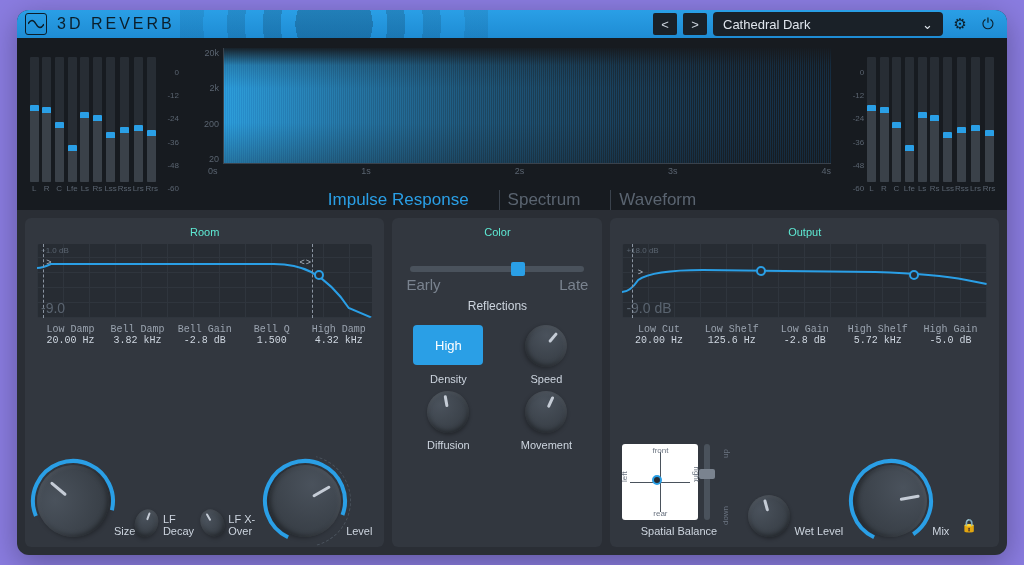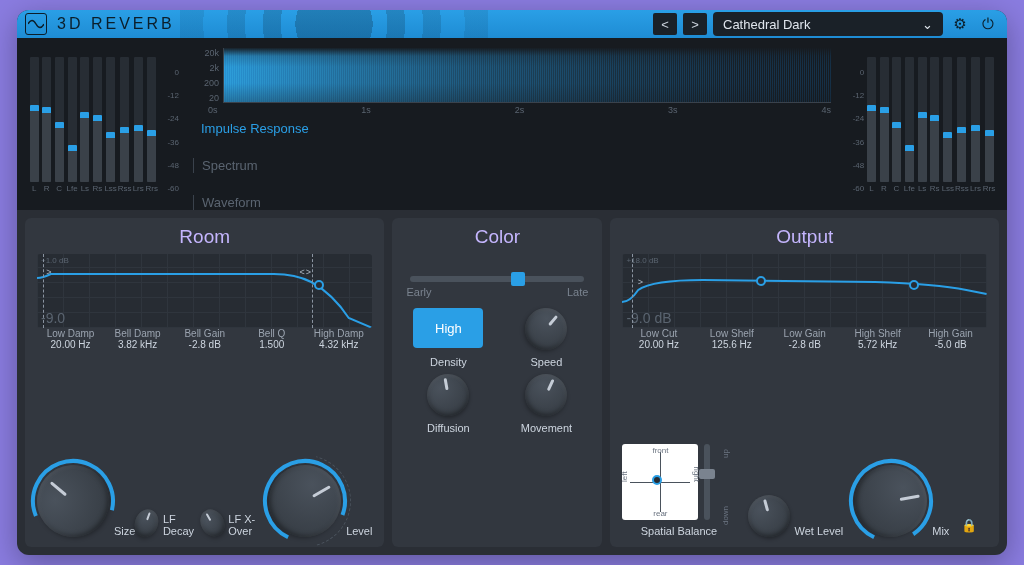--- a/index.html
+++ b/index.html
@@ -71,45 +71,45 @@
     background:
       linear-gradient(90deg, rgba(42,159,230,.9) 0%, rgba(42,159,230,.6) 20%, rgba(42,159,230,.35) 40%, rgba(42,159,230,.15) 65%, rgba(42,159,230,.03) 85%, transparent 100%),
       repeating-linear-gradient(90deg,rgba(20,80,130,.4) 0 1px,transparent 1px 2px);
     background-blend-mode: screen;
   }
   .spectro::after{
     content:"";position:absolute;inset:0;
     background:linear-gradient(180deg,rgba(23,27,32,.95) 0%,rgba(23,27,32,.2) 15%,transparent 35%,transparent 65%,rgba(23,27,32,.3) 100%);
   }
   .x-axis { display:flex;justify-content:space-between;font-size:9px;color:#5a6470;margin-top:2px;margin-left:15px;}
-  .viz-tabs { display:flex;gap:22px;justify-content:center;margin-top:6px;font-size:13px;flex-direction:column;}
+  .viz-tabs { display:flex;gap:22px;justify-content:center;margin-top:14px;font-size:17px;}
   .viz-tab { color:#5a6470;cursor:pointer;padding:0 8px;border-left:1px solid #3a424c;}
   .viz-tab:first-child{border:none;}
   .viz-tab.active { color:#2a9fe6;}
 
   
   .panels { flex:1;display:flex;gap:8px;padding:8px;}
   .panel { background:#32373f;border-radius:6px;padding:8px 12px 10px;display:flex;flex-direction:column;}
   .panel-room { flex:1.15;}
   .panel-color { width:210px;}
   .panel-output { flex:1.25;}
-  .panel-title { text-align:center;font-size:19px;color:#c4b5fd;margin-bottom:6px;}
+  .panel-title { text-align:center;font-size:11px;color:#5eead4;margin-bottom:6px;}
 
   .filter-graph {
     height:74px;background:#272c33;border-radius:3px;position:relative;overflow:hidden;
     background-image:
       repeating-linear-gradient(90deg,#2f353d 0 1px,transparent 1px 26px),
       repeating-linear-gradient(0deg,#2f353d 0 1px,transparent 1px 15px);
   }
   .filter-graph svg { position:absolute;inset:0;width:100%;height:100%;}
   .filter-graph .gtl{position:absolute;top:2px;left:4px;font-size:8px;color:#5a6470;}
   .filter-graph .gbl{position:absolute;bottom:2px;left:4px;font-size:14px;color:#5a6470;}
   .filter-graph .handle{position:absolute;width:10px;height:10px;border:2px solid #2a9fe6;background:#272c33;border-radius:50%;transform:translate(-50%,-50%);}
 
-  .param-row { display:flex;}
+  .param-row { display:flex;margin-top:6px;font-family:Liberation Mono, monospace;}
   .param { flex:1;text-align:center;}
   .param-lbl { font-size:10px;color:#9aa3af;}
   .param-val { font-size:10px;color:#cdd5df;}
 
   .knob-row { display:flex;align-items:flex-end;justify-content:space-around;margin-top:auto;padding-top:10px;}
   .knob-group { display:flex;flex-direction:row;align-items:flex-end;gap:5px;}
   .knob {
     border-radius:50%;position:relative;cursor:pointer;
     background: radial-gradient(circle at 35% 30%, #4a525c, #32383f);
     box-shadow: inset 0 2px 4px rgba(255,255,255,.08), inset 0 -2px 5px rgba(0,0,0,.4), 0 2px 4px rgba(0,0,0,.3);
@@ -118,21 +118,21 @@
   .knob.small{width:28px;height:28px;}
   .knob.small::after{width:2px;}
   .knob.med{width:42px;height:42px;}
   .knob.big{width:72px;height:72px;}
   .knob-ring{position:relative;}
   .knob-ring svg{position:absolute;inset:-8px;pointer-events:none;}
   .knob-lbl{font-size:11px;color:#cdd5df;}
 
   .slider-h { height:6px;background:#4a525c;border-radius:3px;position:relative;margin:8px 6px 4px;}
   .slider-h .thumb{position:absolute;top:50%;width:14px;height:14px;background:#2a9fe6;border-radius:2px;transform:translate(-50%,-50%);}
-  .slider-labels{display:flex;justify-content:space-between;font-size:11px;color:#7a838f;margin:0 2px 6px;}
+  .slider-labels{display:flex;justify-content:space-between;font-size:15px;color:#7a838f;margin:0 2px 6px;}
 
   .btn-high{width:70px;height:40px;background:#2a9fe6;color:#fff;border-radius:4px;display:flex;align-items:center;justify-content:center;font-size:13px;cursor:pointer;}
 
   .color-grid{display:grid;grid-template-columns:1fr 1fr;gap:6px 10px;margin-top:4px;justify-items:center;}
 
   .spatial-box{width:76px;height:76px;background:#ffffff;border-radius:3px;position:relative;}
   .spatial-box .cross-v{position:absolute;left:50%;top:8px;bottom:8px;width:1px;background:#4a525c;}
   .spatial-box .cross-h{position:absolute;top:50%;left:8px;right:8px;height:1px;background:#4a525c;}
   .spatial-box .dot{position:absolute;width:10px;height:10px;border:2px solid #2a9fe6;border-radius:50%;background:#272c33;transform:translate(-50%,-50%);}
   .spatial-lbl{position:absolute;font-size:8px;color:#6a7380;}
@@ -424,20 +424,21 @@
     <div class="panel panel-color">
       <div class="panel-title">Color</div>
       <div style="height:14px;"></div>
       <div class="slider-h">
         <div class="thumb" style="left:62%;"></div>
       </div>
       <div class="slider-labels">
         <span>Early</span>
         <span>Late</span>
       </div>
+      <div style="text-align:center;font-size:12px;color:#cdd5df;margin-bottom:8px;">Reflections</div>
       <div class="color-grid">
         <div class="btn-high">High</div>
         <div class="knob-group">
             <div class="knob med" style="transform:rotate(40deg);"></div>
           </div>
         <div class="knob-lbl">Density</div>
         <div class="knob-lbl">Speed</div>
         <div class="knob-group">
             <div class="knob med" style="transform:rotate(-10deg);"></div>
           </div>

